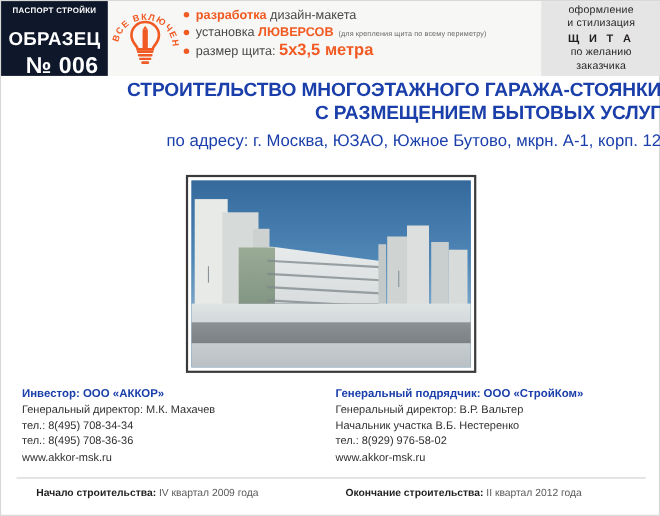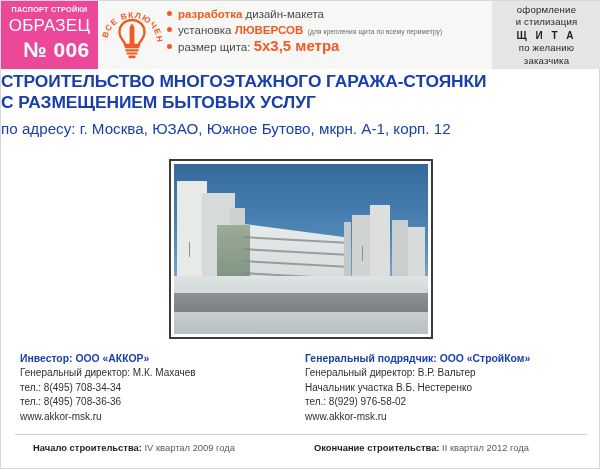--- a/index.html
+++ b/index.html
@@ -20,34 +20,35 @@
   .top-strip {
     position: absolute; left: 0; top: 0;
     width: 600px; height: 68px;
     background: #f7f7f5;
   }
 
   
   .badge {
     position: absolute; left: 0; top: 0;
     width: 97px; height: 68px;
-    background: #ec4899;
+    background: #0f172a;
     color: #ffffff;
     text-align: center;
     padding-top: 4px;
   }
   .badge-kicker {
     font-size: 7.2px; font-weight: bold;
     letter-spacing: .3px;
     line-height: 10px;
   }
   .badge-word {
-    font-size: 17px; font-weight: 400;
+    font-size: 17px; font-weight: 700;
     letter-spacing: .2px;
     line-height: 22px;
+    margin-top: 10px;
   }
   .badge-num {
     font-size: 21px; font-weight: bold;
     letter-spacing: .4px;
     line-height: 25px;
     padding-left: 14px;
   }
 
   
   .emblem {
@@ -89,21 +90,21 @@
     text-align: center;
     padding-top: 3px;
   }
   .y-l { font-size: 9.6px; line-height: 12.4px; letter-spacing: .2px; }
   .y-b { font-size: 10px; font-weight: bold; line-height: 13.4px; letter-spacing: 3px; }
 
   
   .title-wrap {
     position: absolute; left: 0; top: 70px;
     width: 600px;
-    text-align: left;
+    text-align: right;
     color: #1a3faa;
   }
   .t1 {
     font-size: 17.4px; font-weight: bold;
     line-height: 21px; letter-spacing: -.1px;
   }
   .t2 {
     font-size: 15.2px;
     line-height: 26px;
     padding-top: 3px;

